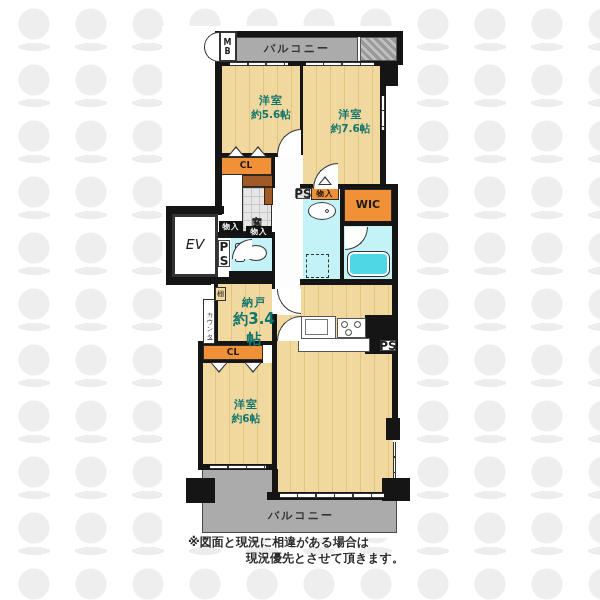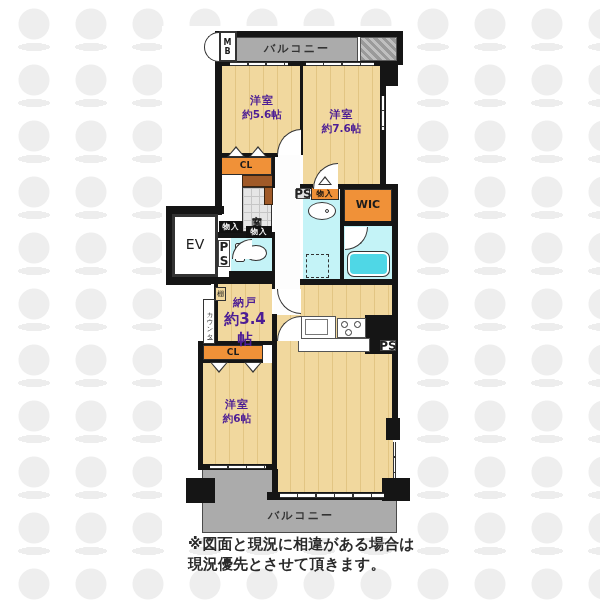--- a/index.html
+++ b/index.html
@@ -20,21 +20,21 @@
   .hatch{position:absolute;background:repeating-linear-gradient(45deg,#9a9a9a 0 3px,#bfbfbf 3px 6px);border:1px solid #5a5a5a;box-sizing:border-box;}
   .cyan{position:absolute;background:#c4f3f7;}
   .orange{position:absolute;background:#f09138;border:1px solid #2b2b2b;box-sizing:border-box;}
   .brown{position:absolute;background:#a05a28;border:1px solid #3a2410;box-sizing:border-box;}
   .tile{position:absolute;background-color:#e6e6e6;
     background-image:linear-gradient(#c6c6c6 1px,rgba(0,0,0,0) 1px),linear-gradient(90deg,#c6c6c6 1px,rgba(0,0,0,0) 1px);
     background-size:8px 8px;border:1px solid #333;box-sizing:border-box;}
   .whitebox{position:absolute;background:#fff;border:1px solid #333;box-sizing:border-box;}
   .hall{position:absolute;background:#fdfdfd;}
   .lbl{position:absolute;color:#1c1c1c;font-weight:bold;text-align:center;}
-  .room-label{position:absolute;text-align:center;font-weight:bold;color:#4c1d95;line-height:1.3;}
+  .room-label{position:absolute;text-align:center;font-weight:bold;color:#0f766e;line-height:1.3;padding-left:9px;}
   .room-label .nm{display:block;font-size:11px;letter-spacing:1px;}
   .room-label .ar{display:block;font-size:10.5px;}
   .vtext{writing-mode:vertical-rl;text-orientation:upright;}
   .blacklabel{position:absolute;background:#111;color:#fff;font-size:7.5px;font-weight:bold;display:flex;align-items:center;justify-content:center;letter-spacing:1px;}
   .orangelabel{position:absolute;background:#f09138;color:#111;font-size:7.5px;font-weight:bold;display:flex;align-items:center;justify-content:center;border:1px solid #2b2b2b;box-sizing:border-box;letter-spacing:1px;}
   .psbox{position:absolute;background:#e2e2e2;border:1px solid #444;box-sizing:border-box;color:#222;font-size:12px;font-weight:bold;display:flex;align-items:center;justify-content:center;}
   .arc{position:absolute;background:#fff;box-sizing:border-box;}
   .arc.tl{border-top:1.6px solid #333;border-left:1.6px solid #333;border-radius:100% 0 0 0;}
   .arc.bl{border-bottom:1.6px solid #333;border-left:1.6px solid #333;border-radius:0 0 0 100%;}
   .arc.br{border-bottom:1.6px solid #333;border-right:1.6px solid #333;border-radius:0 0 100% 0;}
@@ -43,22 +43,22 @@
   .tri.down{transform:rotate(180deg);}
   .win-h{position:absolute;background:#fff;border-top:1px solid #333;border-bottom:1px solid #333;box-sizing:border-box;
     background-image:repeating-linear-gradient(90deg,rgba(0,0,0,0) 0 17px,#333 17px 18.5px);}
   .win-v{position:absolute;background:#fff;border-left:1px solid #333;border-right:1px solid #333;box-sizing:border-box;
     background-image:repeating-linear-gradient(rgba(0,0,0,0) 0 14px,#333 14px 15.5px);}
   .tub{position:absolute;background:#4fd7e6;border:2px solid #fff;border-radius:6px;box-shadow:0 0 0 1px #333;box-sizing:border-box;}
   .dashedbox{position:absolute;border:1.5px dashed #333;box-sizing:border-box;}
   .fixture{position:absolute;background:#fff;border:1px solid #333;box-sizing:border-box;}
   .ellipse{border-radius:50%;}
   .burner{position:absolute;width:7px;height:7px;border:1.3px solid #333;border-radius:50%;box-sizing:border-box;background:#fff;}
-  .disclaimer{position:absolute;left:188px;top:534px;color:#2a2a2a;font-size:15px;font-weight:bold;line-height:1.35;}
-  .disclaimer .l2{}
+  .disclaimer{position:absolute;left:188px;top:534px;color:#2a2a2a;font-size:12px;font-weight:bold;line-height:1.35;}
+  .disclaimer .l2{margin-left:58px;}
 </style>
 </head>
 <body>
 
 <div id="canvas">
   <div class="watermark"></div>
   <div class="whitebase"></div>
 
   <div class="balcony" style="left:236px;top:37px;width:122px;height:25px;"></div>
   <div class="hatch" style="left:360px;top:37px;width:37px;height:24px;"></div>
@@ -131,21 +131,21 @@
   <div class="win-v" style="left:381px;top:96px;width:4px;height:34px;"></div>
   <div class="win-h" style="left:210px;top:465px;width:56px;height:4px;"></div>
   <div class="win-h" style="left:280px;top:493px;width:104px;height:5px;"></div>
   <div class="win-v" style="left:393px;top:442px;width:3px;height:36px;"></div>
 
   <div class="whitebox" style="left:219px;top:31px;width:18px;height:31px;border-width:2px;"></div>
   <div class="lbl vtext" style="left:223px;top:34px;height:26px;font-size:8px;">MB</div>
   <div class="arc tl" style="left:204px;top:32px;width:15px;height:15px;"></div>
   <div class="arc bl" style="left:204px;top:47px;width:15px;height:15px;"></div>
   <div class="whitebox" style="left:172px;top:214px;width:46px;height:63px;border-width:3px;"></div>
-  <div class="lbl" style="left:172px;top:236px;width:46px;font-size:14px;font-weight:normal;">EV</div>
+  <div class="lbl" style="left:172px;top:236px;width:46px;font-size:14px;font-weight:normal;font-style:italic;">EV</div>
 
   <div class="blacklabel" style="left:219px;top:221px;width:24px;height:12px;">物入</div>
   <div class="blacklabel" style="left:246px;top:226px;width:26px;height:12px;">物入</div>
   <div class="orangelabel" style="left:311px;top:187px;width:28px;height:13px;">物入</div>
   <div class="psbox vtext" style="left:218px;top:240px;width:12px;height:27px;background:#fff;">PS</div>
   <div class="psbox" style="left:296px;top:188px;width:14px;height:11px;">PS</div>
   <div class="psbox" style="left:380px;top:340px;width:16px;height:11px;background:#fff;">PS</div>
   <div class="whitebox" style="left:215px;top:287px;width:11px;height:14px;background:#f1d89e;"></div>
   <div class="lbl" style="left:215px;top:289px;width:11px;font-size:7px;font-weight:normal;">棚</div>
   <div class="whitebox" style="left:203px;top:299px;width:12px;height:45px;"></div>

